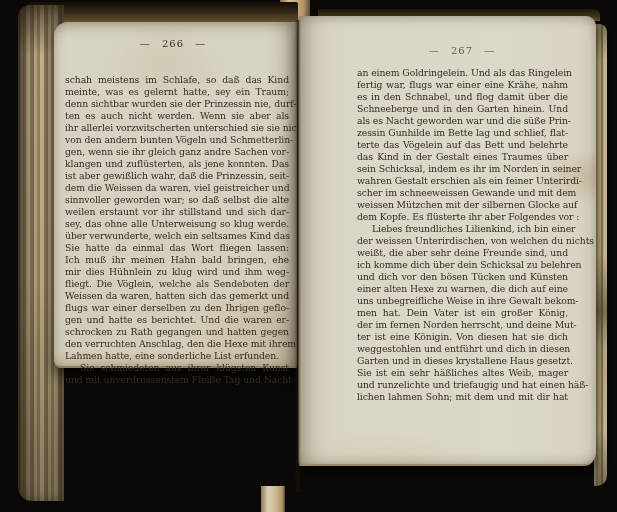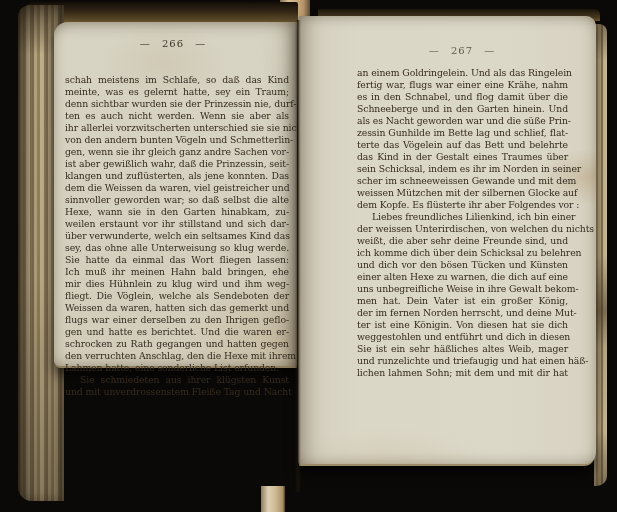--- a/index.html
+++ b/index.html
@@ -148,28 +148,27 @@
     <div class="page-header">— 266 —</div>
     <div class="text-block">
       <div class="para">
           <div class="text-line">schah meistens im Schlafe, so daß das Kind</div>
           <div class="text-line">meinte, was es gelernt hatte, sey ein Traum;</div>
           <div class="text-line">denn sichtbar wurden sie der Prinzessin nie, durf-</div>
           <div class="text-line">ten es auch nicht werden.  Wenn sie aber als</div>
           <div class="text-line">ihr allerlei vorzwitscherten unterschied sie sie nicht</div>
           <div class="text-line">von den andern bunten Vögeln und Schmetterlin-</div>
           <div class="text-line">gen, wenn sie ihr gleich ganz andre Sachen vor-</div>
+          <div class="text-line">klangen und zuflüsterten, als jene konnten.  Das</div>
           <div class="text-line">ist aber gewißlich wahr, daß die Prinzessin, seit-</div>
-          <div class="text-line">klangen und zuflüsterten, als jene konnten.  Das</div>
           <div class="text-line">dem die Weissen da waren, viel geistreicher und</div>
           <div class="text-line">sinnvoller geworden war; so daß selbst die alte</div>
-          <div class="text-line">Hexe, wann sie in den Garten hinabkam, zu-</div>
           <div class="text-line">weilen erstaunt vor ihr stillstand und sich dar-</div>
+          <div class="text-line">sey, das ohne alle Unterweisung so klug werde.</div>
           <div class="text-line">über verwunderte, welch ein seltsames Kind das</div>
-          <div class="text-line">sey, das ohne alle Unterweisung so klug werde.</div>
           <div class="text-line">Sie hatte da einmal das Wort fliegen lassen:</div>
           <div class="text-line">Ich muß ihr meinen Hahn bald bringen, ehe</div>
           <div class="text-line">mir dies Hühnlein zu klug wird und ihm weg-</div>
           <div class="text-line">fliegt.  Die Vöglein, welche als Sendeboten der</div>
           <div class="text-line">Weissen da waren, hatten sich das gemerkt und</div>
           <div class="text-line">flugs war einer derselben zu den Ihrigen geflo-</div>
           <div class="text-line">gen und hatte es berichtet.  Und die waren er-</div>
           <div class="text-line">schrocken zu Rath gegangen und hatten gegen</div>
           <div class="text-line">den verruchten Anschlag, den die Hexe mit ihrem</div>
           <div class="text-line">Lahmen hatte, eine sonderliche List erfunden.</div>
@@ -187,36 +186,38 @@
       <div class="para">
           <div class="text-line">an einem Goldringelein.  Und als das Ringelein</div>
           <div class="text-line">fertig war, flugs war einer eine Krähe, nahm</div>
           <div class="text-line">es in den Schnabel, und flog damit über die</div>
           <div class="text-line">Schneeberge und in den Garten hinein.  Und</div>
           <div class="text-line">als es Nacht geworden war und die süße Prin-</div>
           <div class="text-line">zessin Gunhilde im Bette lag und schlief, flat-</div>
           <div class="text-line">terte das Vögelein auf das Bett und belehrte</div>
           <div class="text-line">das Kind in der Gestalt eines Traumes über</div>
           <div class="text-line">sein Schicksal, indem es ihr im Norden in seiner</div>
+          <div class="text-line">wahren Gestalt erschien als ein feiner Unterirdi-</div>
           <div class="text-line">scher im schneeweissen Gewande und mit dem</div>
           <div class="text-line">weissen Mützchen mit der silbernen Glocke auf</div>
           <div class="text-line">dem Kopfe.  Es flüsterte ihr aber Folgendes vor :</div>
         </div>
       <div class="para indent cont">
           <div class="text-line">Liebes freundliches Lilienkind, ich bin einer</div>
           <div class="text-line">der weissen Unterirdischen, von welchen du nichts</div>
           <div class="text-line">weißt, die aber sehr deine Freunde sind, und</div>
           <div class="text-line">ich komme dich über dein Schicksal zu belehren</div>
           <div class="text-line">und dich vor den bösen Tücken und Künsten</div>
           <div class="text-line">einer alten Hexe zu warnen, die dich auf eine</div>
           <div class="text-line">uns unbegreifliche Weise in ihre Gewalt bekom-</div>
           <div class="text-line">men hat.  Dein Vater ist ein großer König,</div>
           <div class="text-line">der im fernen Norden herrscht, und deine Mut-</div>
           <div class="text-line">ter ist eine Königin.  Von diesen hat sie dich</div>
           <div class="text-line">weggestohlen und entführt und dich in diesen</div>
+          <div class="text-line">Garten und in dieses krystallene Haus gesetzt.</div>
           <div class="text-line">Sie ist ein sehr häßliches altes Weib, mager</div>
           <div class="text-line">und runzelichte und triefaugig und hat einen häß-</div>
           <div class="text-line">lichen lahmen Sohn; mit dem und mit dir hat</div>
         </div>
     </div>
   </div>
 
   <div class="gutter"></div>
 
 </div>

